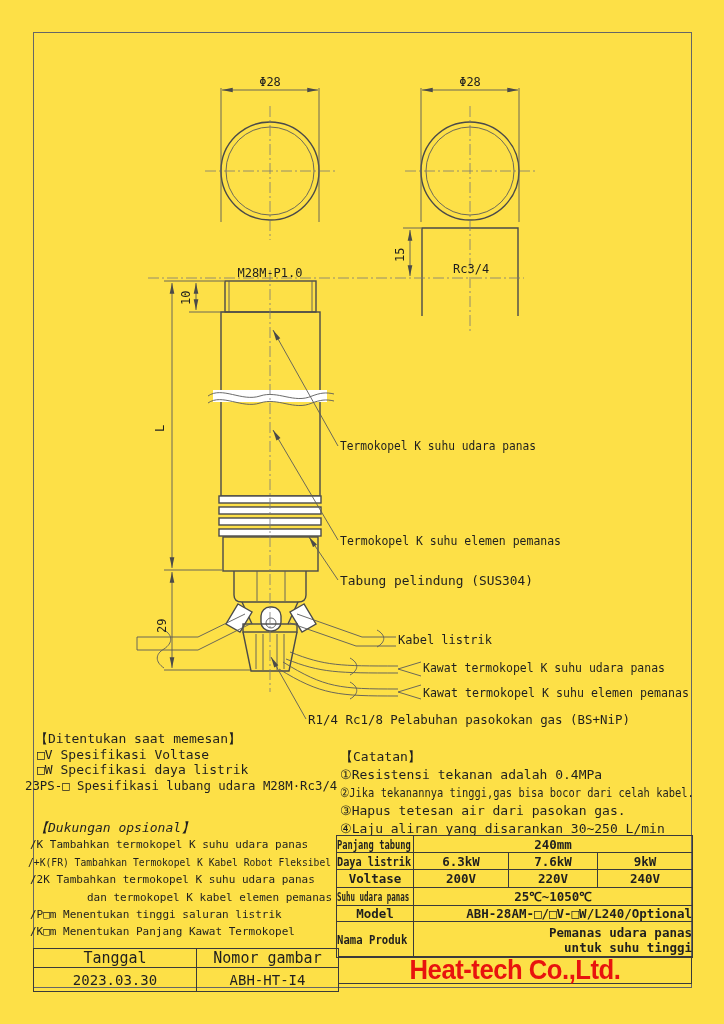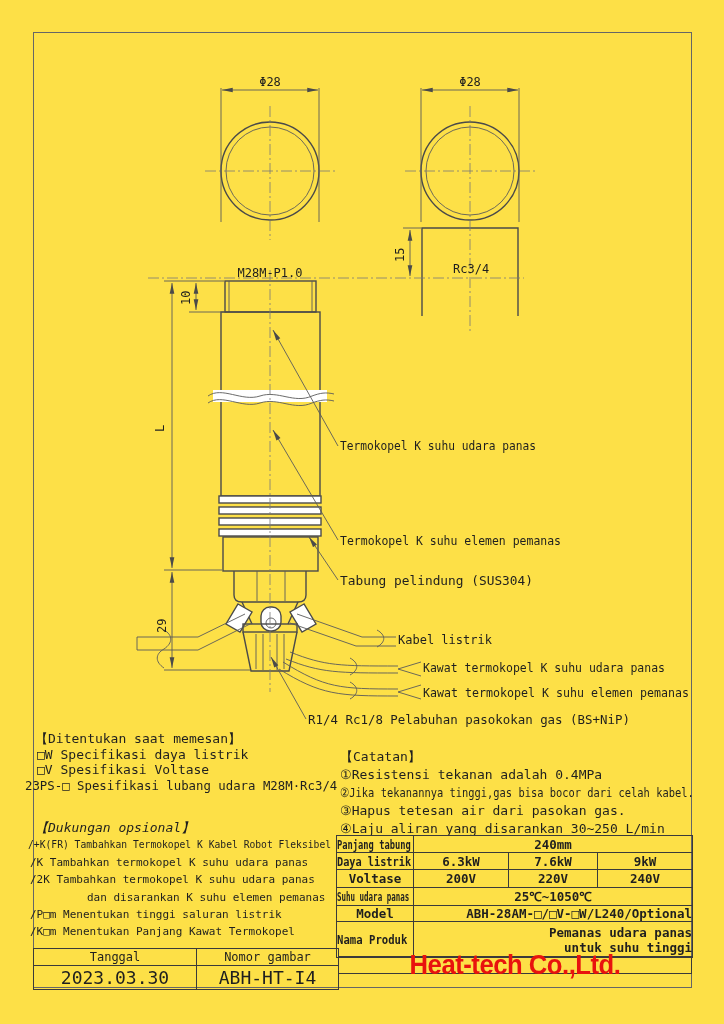--- a/index.html
+++ b/index.html
@@ -22,23 +22,23 @@
   .opt-head{font-size:13px;height:17.4px;line-height:17.4px;font-style:italic;}
   .note-line{font-size:13px;height:18px;line-height:18px;}
   .cond{display:inline-block;transform-origin:0 50%;white-space:nowrap;}
   table{border-collapse:collapse;table-layout:fixed;}
   #spec-table{position:absolute;left:336px;top:835px;width:356px;height:121px;font-size:12.5px;font-weight:bold;}
   #spec-table td{border:1px solid #3a3a3a;padding:0;text-align:center;overflow:hidden;white-space:nowrap;}
   #spec-table .lbl{text-align:center;}
   #spec-table .lft{text-align:right;padding-left:10px;}
   #title-mini{position:absolute;left:33px;top:948px;width:305px;height:40px;}
   #title-mini td{border:1px solid #3a3a3a;padding:0;text-align:center;overflow:hidden;white-space:nowrap;}
-  #title-mini .hdr{font-size:12px;height:16px;}
-  #title-mini .val{font-size:18px;height:23px;}
-  #logo-box{position:absolute;left:338px;top:956px;width:354px;height:18px;
+  #title-mini .hdr{font-size:15px;height:16px;}
+  #title-mini .val{font-size:14px;height:23px;}
+  #logo-box{position:absolute;left:338px;top:956px;width:354px;height:28px;
       border:1px solid #3a3a3a;box-sizing:border-box;display:flex;align-items:center;justify-content:center;}
   #logo-text{font-family:"Liberation Sans", sans-serif;font-weight:700;font-size:27px;
       color:#e8130e;letter-spacing:-0.5px;transform:scaleX(.95);white-space:nowrap;}
 </style>
 </head>
 <body>
 
 <div id="page">
   <div id="border-frame"></div>
 
@@ -175,31 +175,31 @@
     <text class="dlab" x="340" y="545" textLength="221" lengthAdjust="spacingAndGlyphs">Termokopel K suhu elemen pemanas</text>
     <text class="dlab" x="340" y="585" textLength="193" lengthAdjust="spacingAndGlyphs">Tabung pelindung (SUS304)</text>
     <text class="dlab" x="398" y="644">Kabel listrik</text>
     <text class="dlab" x="423" y="672" textLength="242" lengthAdjust="spacingAndGlyphs">Kawat termokopel K suhu udara panas</text>
     <text class="dlab" x="423" y="697" textLength="266" lengthAdjust="spacingAndGlyphs">Kawat termokopel K suhu elemen pemanas</text>
     <text class="dlab" x="308" y="724" textLength="322" lengthAdjust="spacingAndGlyphs">R1/4 Rc1/8 Pelabuhan pasokokan gas (BS+NiP)</text>
   </svg>
 
   <div class="sectionbox" style="left:25px;top:731px;">
     <div class="h13" style="padding-left:10px;">【Ditentukan saat memesan】</div>
+    <div class="h13" style="padding-left:12px;">□V Spesifikasi Voltase</div>
     <div class="h13" style="padding-left:12px;">□W Specifikasi daya listrik</div>
-    <div class="h13" style="padding-left:12px;">□V Spesifikasi Voltase</div>
     <div class="h13"><span class="cond" style="transform:scaleX(.95);">23PS-□ Spesifikasi lubang udara M28M·Rc3/4</span></div>
   </div>
 
   <div class="sectionbox" style="left:27px;top:819px;">
     <div class="opt-head" style="padding-left:8px;">【Dukungan opsional】</div>
+    <div class="opt-line" style="padding-left:3px;">/K  Tambahkan termokopel K suhu udara panas</div>
     <div class="opt-line" style="padding-left:1px;"><span class="cond" style="transform:scaleX(.88);">/+K(FR) Tambahkan Termokopel K Kabel Robot Fleksibel</span></div>
-    <div class="opt-line" style="padding-left:3px;">/K  Tambahkan termokopel K suhu udara panas</div>
     <div class="opt-line" style="padding-left:3px;">/2K Tambahkan termokopel K suhu udara panas</div>
-    <div class="opt-line" style="padding-left:60px;">dan disarankan K suhu elemen pemanas</div>
+    <div class="opt-line" style="padding-left:60px;">dan termokopel K kabel elemen pemanas</div>
     <div class="opt-line" style="padding-left:3px;">/P□m Menentukan tinggi saluran listrik</div>
     <div class="opt-line" style="padding-left:3px;">/K□m Menentukan Panjang Kawat Termokopel</div>
   </div>
 
   <div class="sectionbox" style="left:340px;top:748px;">
     <div class="note-line">【Catatan】</div>
     <div class="note-line">①Resistensi tekanan adalah 0.4MPa</div>
     <div class="note-line"><span class="cond" style="transform:scaleX(.80);">②Jika tekanannya tinggi,gas bisa bocor dari celah kabel.</span></div>
     <div class="note-line">③Hapus tetesan air dari pasokan gas.</div>
     <div class="note-line">④Laju aliran yang disarankan  30~250 L/min</div>

